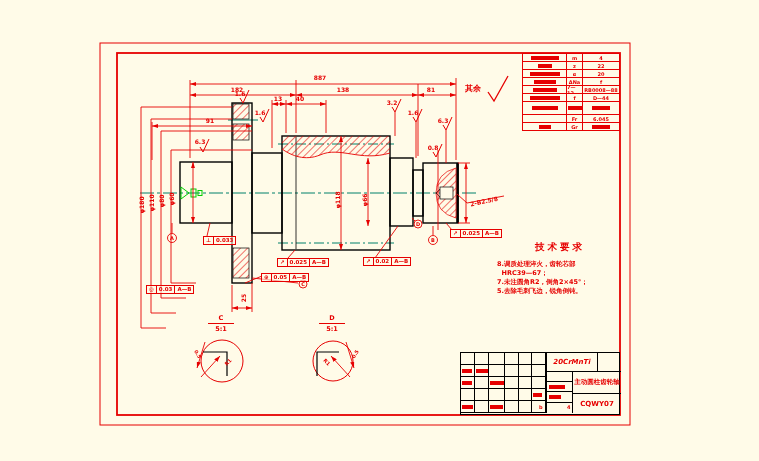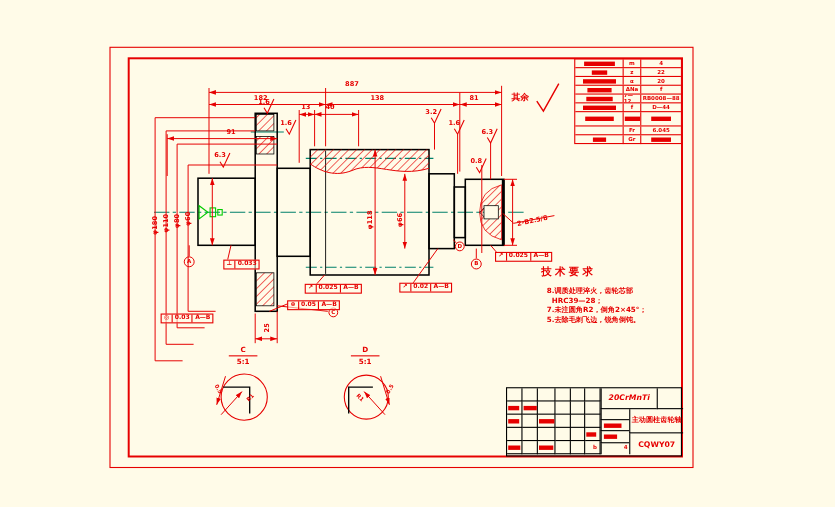--- a/index.html
+++ b/index.html
@@ -22,21 +22,21 @@
   .pt-row{display:flex;border-bottom:1px solid #E60000;height:8px;box-sizing:border-box;}
   .pt-row.tall{height:13px;}
   .pt-row:last-child{border-bottom:none;}
   .pt-cell{display:flex;align-items:center;justify-content:center;border-right:1px solid #E60000;
            color:#E60000;font:bold 5px "DejaVu Sans",sans-serif;overflow:hidden;box-sizing:border-box;}
   .pt-cell.c0{width:44px;}
   .pt-cell.c1{width:16px;}
   .pt-cell.c2{flex:1;border-right:none;}
   
   .tech{position:absolute;left:492px;top:241px;width:136px;color:#E60000;}
-  .tech .tt{font:bold 9.5px "DejaVu Sans",sans-serif;letter-spacing:3px;margin:0 0 6px 0;}
+  .tech .tt{font:bold 9.5px "DejaVu Sans",sans-serif;text-align:center;letter-spacing:3px;margin:0 0 6px 0;}
   .tech .tl{font:bold 6.5px "DejaVu Sans",sans-serif;line-height:9px;white-space:pre;padding-left:5px;}
   
   .surf{position:absolute;left:465px;top:83px;color:#E60000;font:bold 8px "DejaVu Sans",sans-serif;}
   
   .dtl-title{position:absolute;width:26px;text-align:center;color:#E60000;font:bold 6.5px "DejaVu Sans",sans-serif;}
   .dtl-title .sc{display:block;border-top:1px solid #E60000;margin-top:1px;padding-top:1px;}
   
   .tblock{position:absolute;left:460px;top:352px;width:160px;height:63px;border:1.6px solid #000;box-sizing:border-box;padding-left:43px;}
   .tb-grid{position:absolute;left:0;top:0;width:85px;height:60px;display:grid;
            grid-template-columns:repeat(6,1fr);grid-template-rows:repeat(5,1fr);}
@@ -262,21 +262,21 @@
     <span class="sc">5:1</span>
   </div>
   <div class="dtl-title" style="left:319px;top:314px;">
     <span>D</span>
     <span class="sc">5:1</span>
   </div>
 
   <div class="tech">
     <div class="tt">技术要求</div>
     <div class="tl">8.调质处理淬火，齿轮芯部</div>
-    <div class="tl">  HRC39—28；</div>
+    <div class="tl">  HRC39—67；</div>
     <div class="tl">7.未注圆角R2，倒角2×45°；</div>
     <div class="tl">5.去除毛刺飞边，锐角倒钝。</div>
   </div>
 
   <div class="ptable">
     <div id="param-rows">
         <div class="pt-row">
           <div class="pt-cell c0">
             <span class="rb" style="width: 28px;"></span>
           </div>

